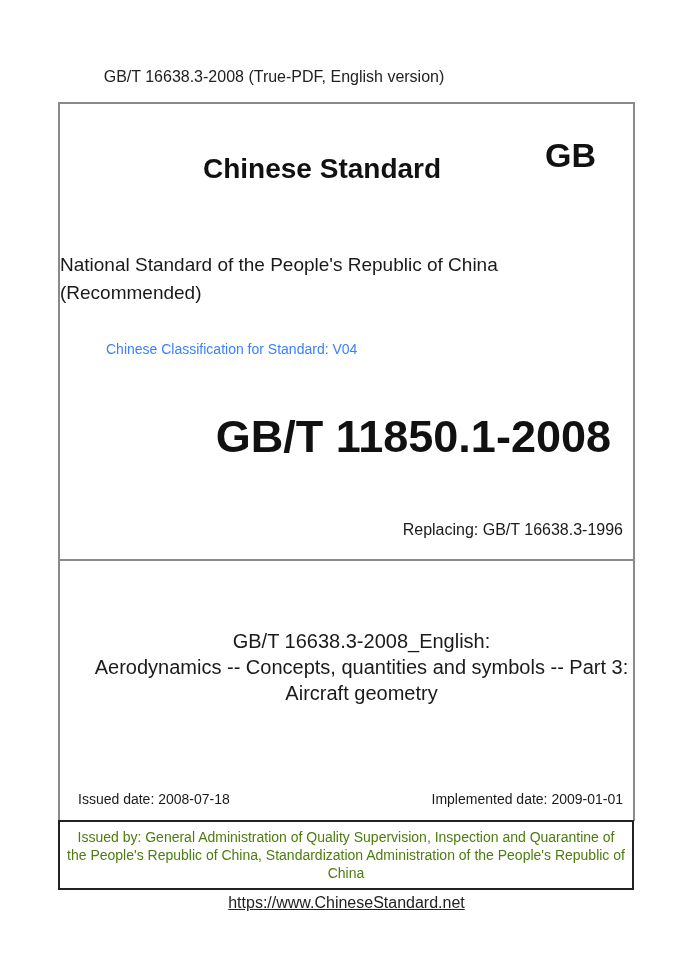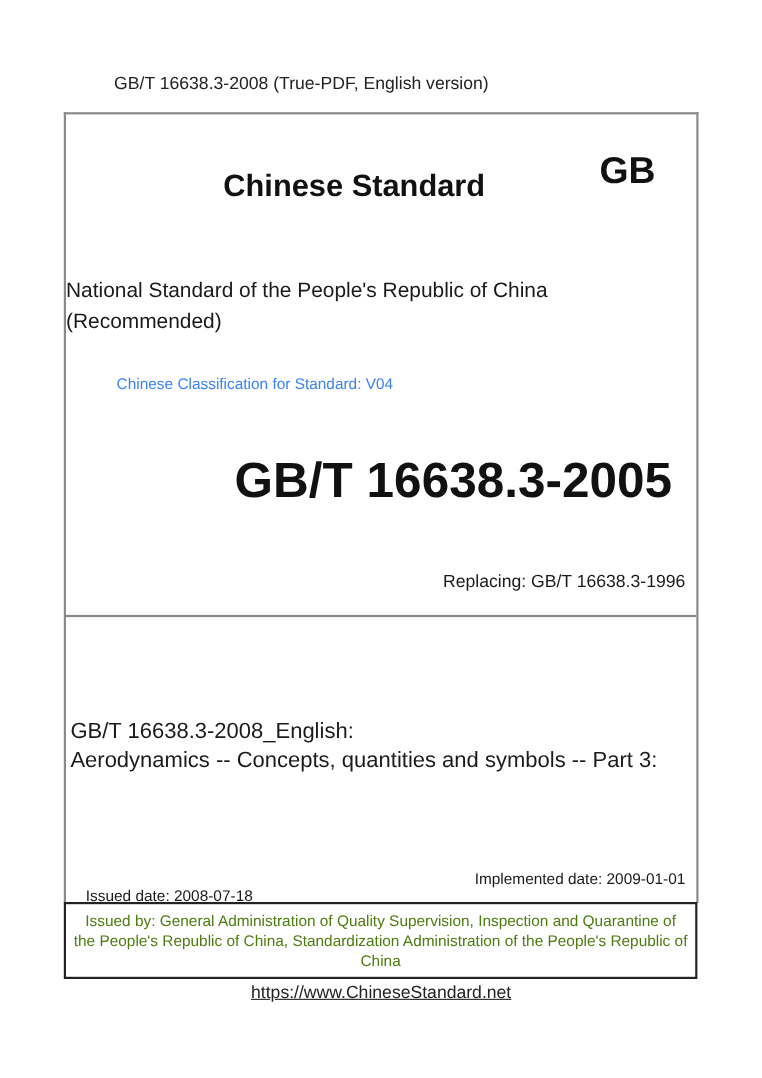--- a/index.html
+++ b/index.html
@@ -48,25 +48,25 @@
     }
     .std-number {
       position: absolute; right: 22px; top: 307px;
       font-size: 45px; font-weight: bold; color: #111; white-space: nowrap;
     }
     .replacing {
       position: absolute; right: 10px; top: 417px;
       font-size: 16px; color: #1a1a1a; white-space: nowrap;
     }
     .english-title {
-      position: absolute; left: 4px; top: 524px; width: 100%;
-      text-align: left; font-size: 20px; line-height: 26px; color: #1a1a1a; margin-top: 24px;
+      position: absolute; left: 15px; top: 524px; width: 100%;
+      text-align: center; font-size: 20px; line-height: 26px; color: #1a1a1a;
     }
     .issued-date {
-      position: absolute; left: 18px; top: 702px;
+      position: absolute; left: 18px; top: 687px;
       font-size: 14px; color: #1a1a1a; white-space: nowrap;
     }
     .implemented-date {
       position: absolute; right: 10px; top: 687px;
       font-size: 14px; color: #1a1a1a; white-space: nowrap;
     }
 
     .issuer-box {
       position: absolute; left: 58px; top: 820px;
       width: 576px; height: 70px;
@@ -95,29 +95,30 @@
     <div class="title-cn">Chinese Standard</div>
     <div class="title-gb">GB</div>
 
     <div class="national">
       <div>National Standard of the People's Republic of China</div>
       <div>(Recommended)</div>
     </div>
 
     <div class="classification">Chinese Classification for Standard: V04</div>
 
-    <div class="std-number">GB/T 16638.3-2005</div>
+    <div class="std-number">GB/T 11850.1-2008</div>
 
     <div class="replacing">Replacing: GB/T 16638.3-1996</div>
 
     <div class="divider"></div>
 
     <div class="english-title">
       <div>GB/T 16638.3-2008_English:</div>
       <div>Aerodynamics -- Concepts, quantities and symbols -- Part 3:</div>
+      <div>Aircraft geometry</div>
     </div>
 
     <div class="issued-date">Issued date: 2008-07-18</div>
     <div class="implemented-date">Implemented date: 2009-01-01</div>
   </div>
 
   <div class="issuer-box">
     <div>Issued by: General Administration of Quality Supervision, Inspection and Quarantine of</div>
     <div>the People's Republic of China, Standardization Administration of the People's Republic of</div>
     <div>China</div>

